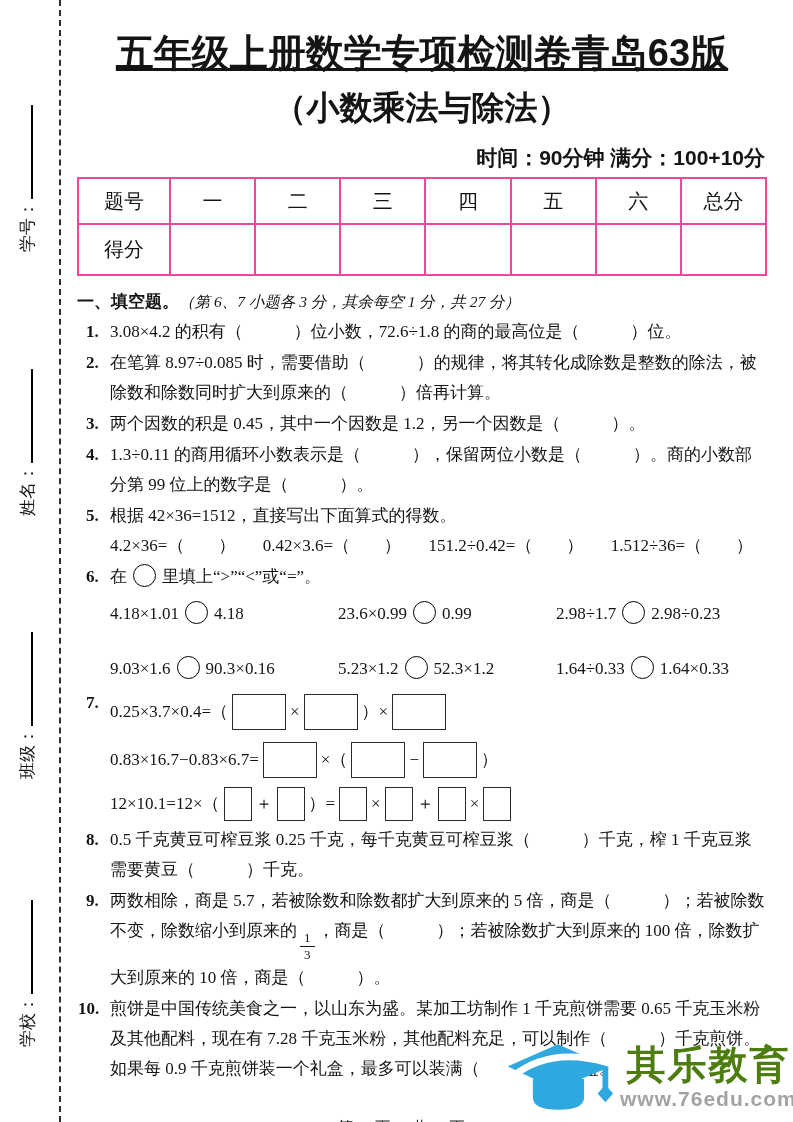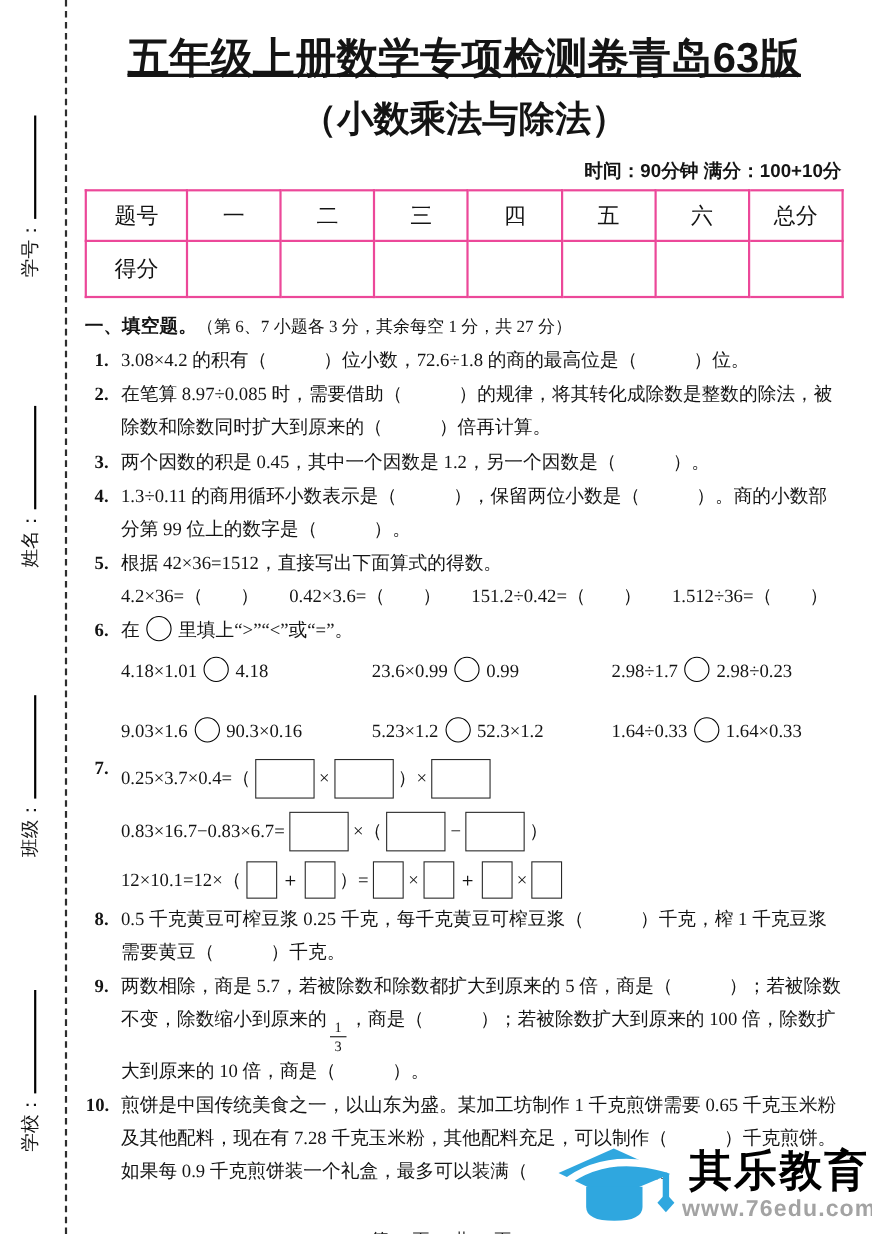--- a/index.html
+++ b/index.html
@@ -9,30 +9,30 @@
   
   .sb-field{position:absolute;transform-origin:0 0;transform:rotate(-90deg);
             font-size:17px;white-space:nowrap;font-family:"Liberation Sans","DejaVu Sans",sans-serif;}
   .sb-blank{display:inline-block;width:94px;height:15px;border-bottom:2px solid #000;margin-left:2px;vertical-align:baseline;}
   
   .main{position:absolute;left:60px;top:0;width:733px;box-sizing:border-box;padding:0 26px 0 17px;}
   .title{margin:28px 0 0;text-align:center;font-size:38px;line-height:50px;font-weight:800;
          font-family:"Liberation Sans","DejaVu Sans",sans-serif;text-decoration:underline;}
   .subtitle{margin:8px 0 0;text-align:center;font-size:33px;line-height:44px;font-weight:800;
             font-family:"Liberation Sans","DejaVu Sans",sans-serif;}
-  .meta{text-align:right;font-size:17px;font-weight:600;margin:14px 2px 5px 0;
+  .meta{text-align:right;font-size:21px;font-weight:600;margin:14px 2px 5px 0;
         font-family:"Liberation Sans","DejaVu Sans",sans-serif;}
   table.score{width:100%;border-collapse:collapse;table-layout:fixed;}
   table.score td{border:2px solid #ec4899;text-align:center;font-size:20px;padding:0;}
   table.score .col0{width:90px;}
   table.score tr.hdr td{height:44px;}
   table.score tr.scr td{height:49px;}
   .section-head{margin-top:11px;font-size:17px;line-height:29px;}
   .sec-title{font-weight:bold;}
-  .sec-note{font-size:15.5px;}
+  .sec-note{font-size:15.5px;font-style:italic;}
   .q{position:relative;padding-left:33px;font-size:17px;line-height:30px;margin-top:1px;}
   .qnum{position:absolute;left:9px;top:0;font-weight:bold;}
   .qnum.wide{left:1px;}
   .q5-row{display:flex;justify-content:space-between;padding-right:14px;white-space:nowrap;}
   .q6-grid{display:grid;grid-template-columns:228px 218px auto;row-gap:25px;margin:7px 0 4px;}
   .cmp{white-space:nowrap;}
   .circle{display:inline-block;width:21px;height:21px;border:1.7px solid #000;border-radius:50%;
           vertical-align:-5px;margin:0 6px;background:#fff;}
   .q7-line{display:flex;align-items:center;height:48px;white-space:nowrap;}
   .q7-line.short{height:40px;}
@@ -40,21 +40,21 @@
   .box.lg{width:52px;height:34px;}
   .box.sm{width:26px;height:32px;}
   .frac{display:inline-flex;flex-direction:column;align-items:center;font-size:13px;line-height:1.1;
         vertical-align:-6px;margin:0 3px;}
   .frac .fnum{border-bottom:1.4px solid #141414;padding:0 4px 1px;}
   .frac .fden{padding-top:1px;}
   .footer-page{position:absolute;left:338px;top:1118px;font-size:15px;letter-spacing:9px;
                font-family:"Liberation Sans","DejaVu Sans",sans-serif;}
   .logo{position:absolute;left:500px;top:1038px;display:flex;align-items:center;}
   .logo-text{display:flex;flex-direction:column;align-items:center;margin-left:4px;}
-  .logo-brand{font-size:39px;line-height:44px;font-weight:900;letter-spacing:2px;color:#000000;
+  .logo-brand{font-size:39px;line-height:44px;font-weight:900;letter-spacing:2px;color:#4d7c0f;
               font-family:Liberation Sans, sans-serif;}
   .logo-url{font-size:21px;line-height:24px;font-weight:700;color:#A3A3A3;letter-spacing:1px;
             font-family:"Liberation Sans","DejaVu Sans",sans-serif;}
 </style>
 </head>
 <body>
 
 <div class="page">
 
   <div class="cut-line"></div>

